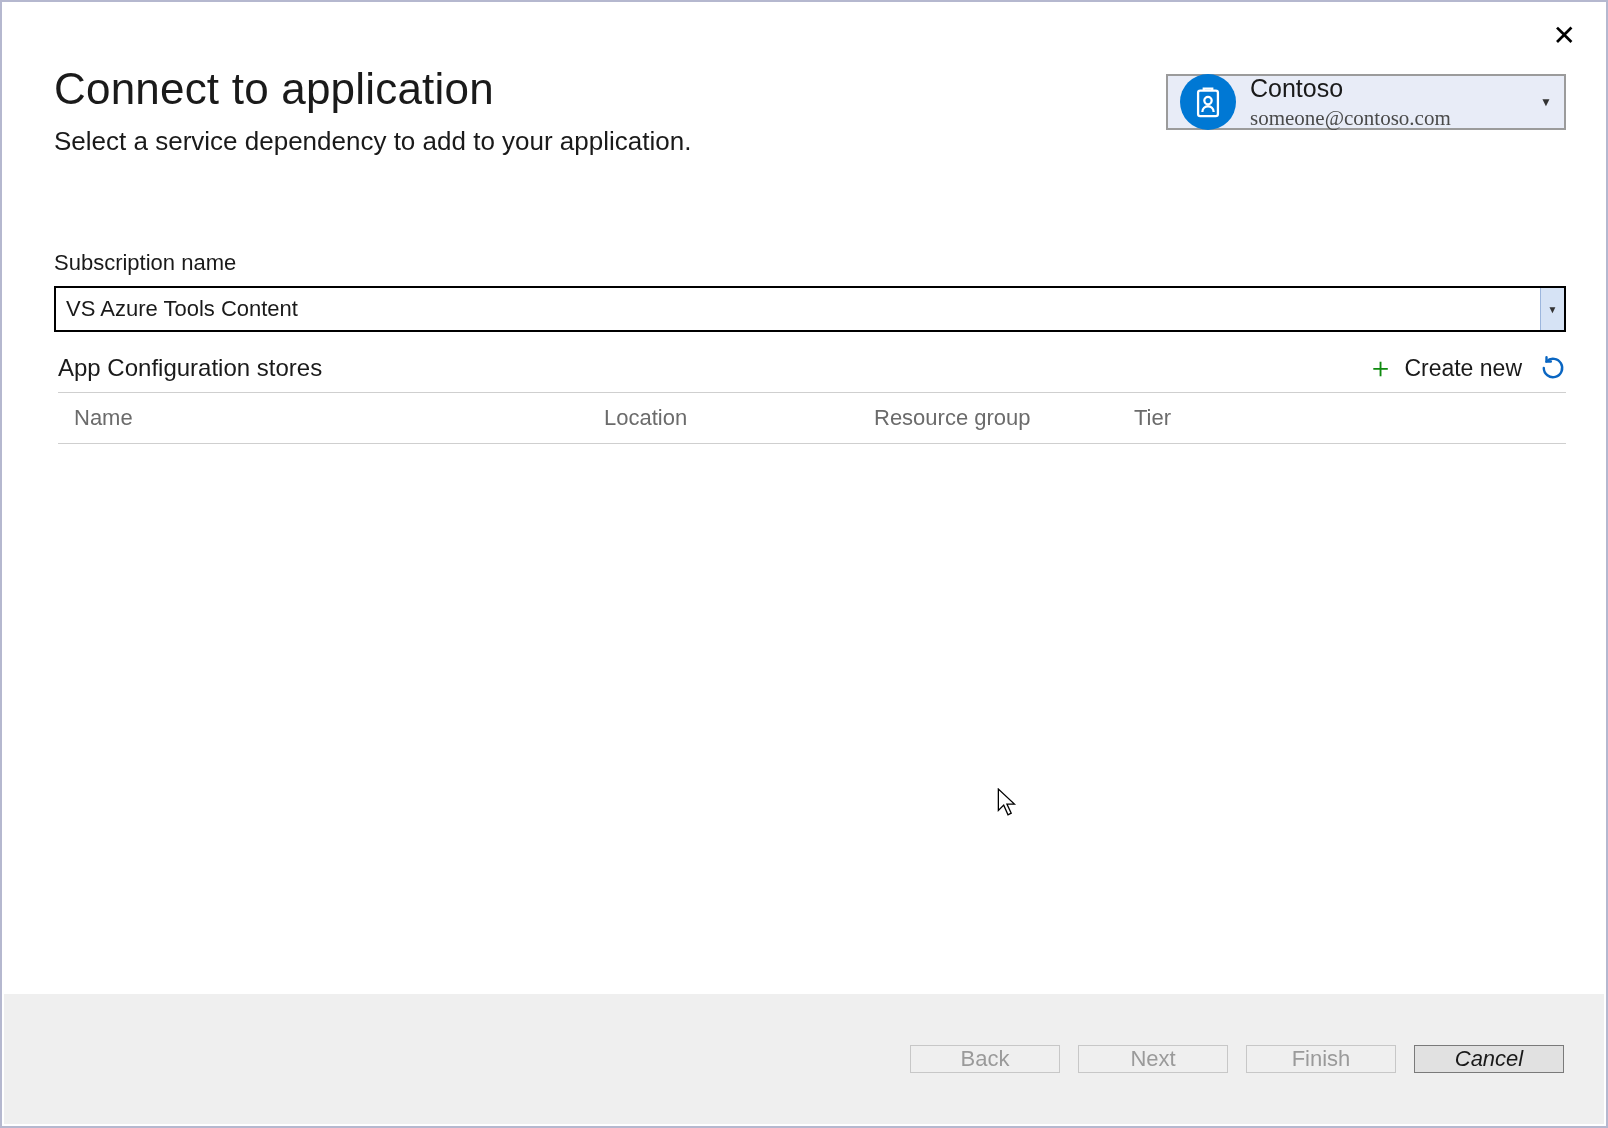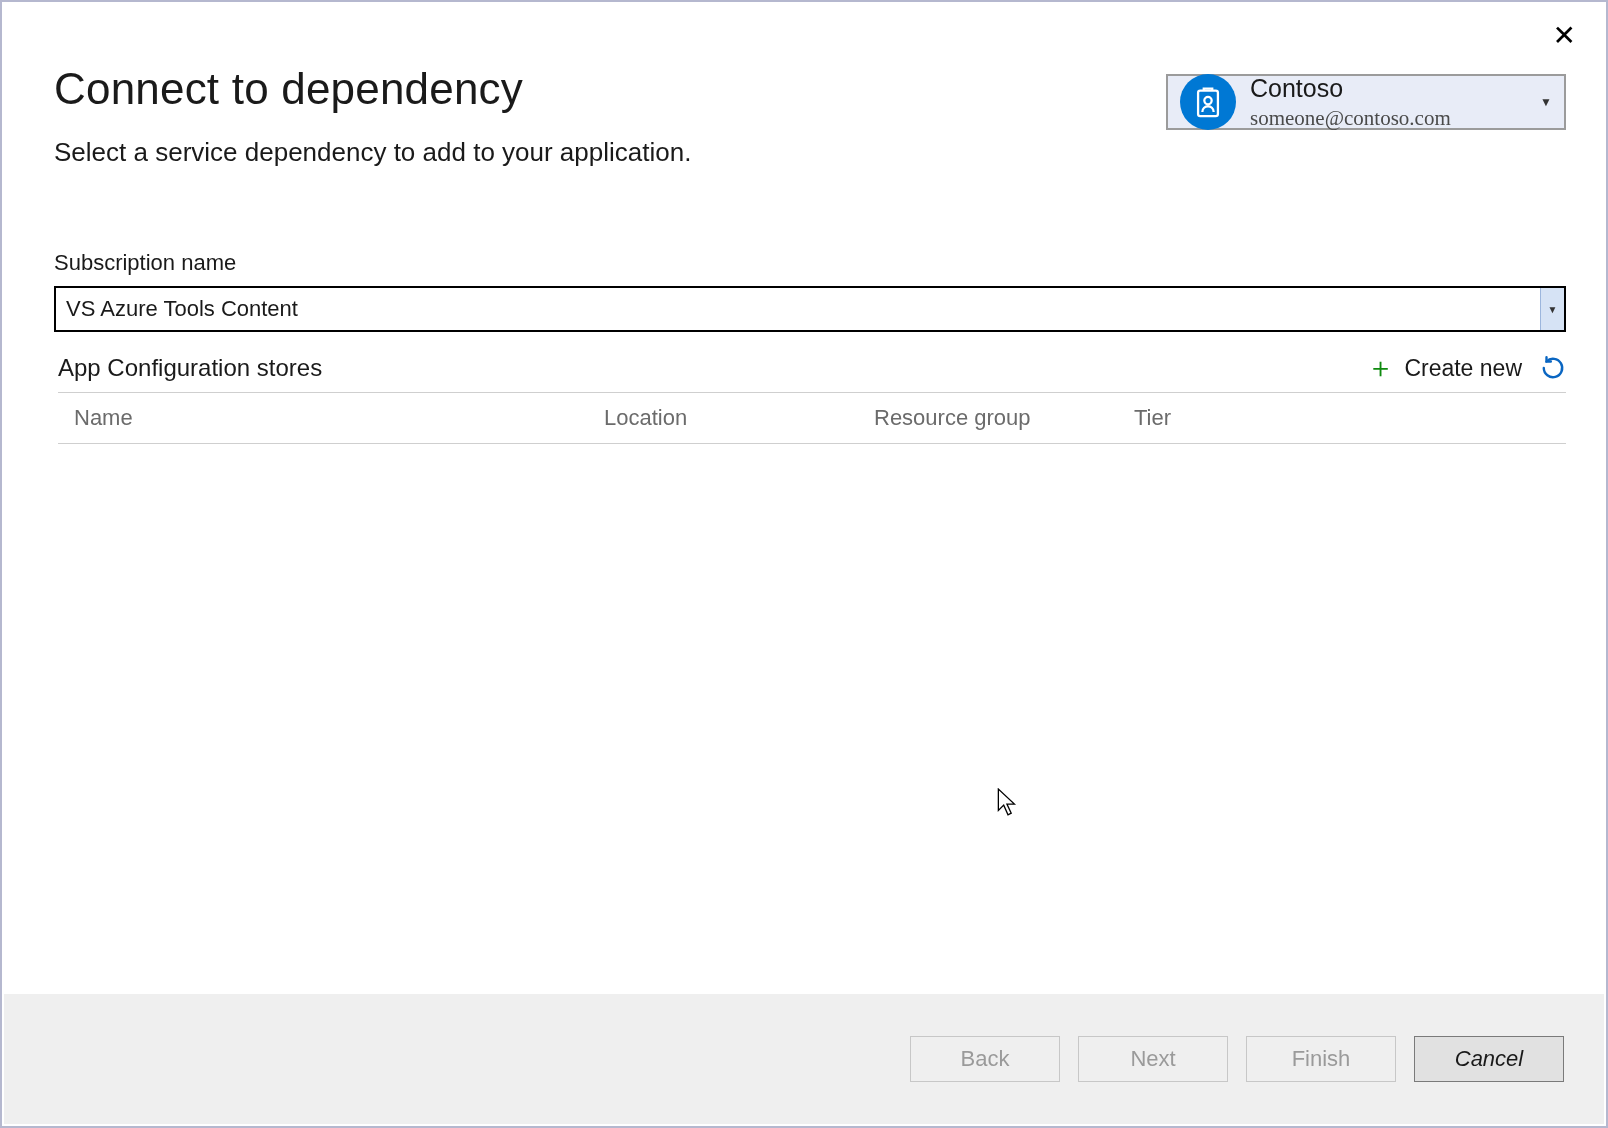--- a/index.html
+++ b/index.html
@@ -77,21 +77,21 @@
       top: 62px;
       left: 52px;
     }
     .header h1 {
       font-size: 44px;
       font-weight: 400;
       color: #1a1a1a;
       letter-spacing: 0.2px;
     }
     .header p {
-      margin-top: 23px;
+      margin-top: 12px;
       font-size: 26px;
       font-weight: 400;
       color: #1a1a1a;
     }
     .sub-block {
       position: absolute;
       top: 248px;
       left: 52px;
       right: 40px;
     }
@@ -192,21 +192,21 @@
       height: 130px;
       background: #efefef;
       display: flex;
       align-items: center;
       justify-content: flex-end;
       padding-right: 40px;
       gap: 18px;
     }
     .wizard-btn {
       width: 150px;
-      height: 46px;
+      height: 28px;
       border: 1px solid #c7c7c7;
       background: #efefef;
       font-size: 22px;
       color: #9a9a9a;
       cursor: default;
     }
     .wizard-btn.enabled {
       border: 1px solid #7a7a7a;
       background: #e1e1e1;
       color: #1a1a1a;
@@ -239,21 +239,21 @@
     </svg>
   </div>
   <div class="account-text">
     <div class="account-name">Contoso</div>
     <div class="account-email">someone@contoso.com</div>
   </div>
   <div class="account-caret">▼</div>
 </div>
 
 <div class="header">
-  <h1>Connect to dependency</h1>
+  <h1>Connect to application</h1>
   <p>Select a service dependency to add to your application.</p>
 </div>
 
 <div class="sub-block">
   <div class="sub-label">Subscription name</div>
   <div class="combo">
     <div class="combo-input">VS Azure Tools Content</div>
     <div class="combo-arrow">▼</div>
   </div>
 </div>

